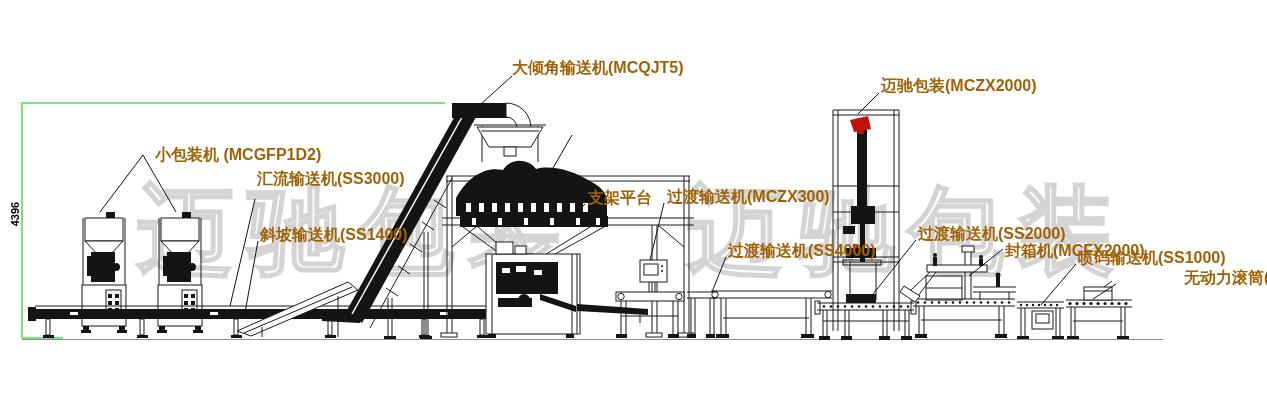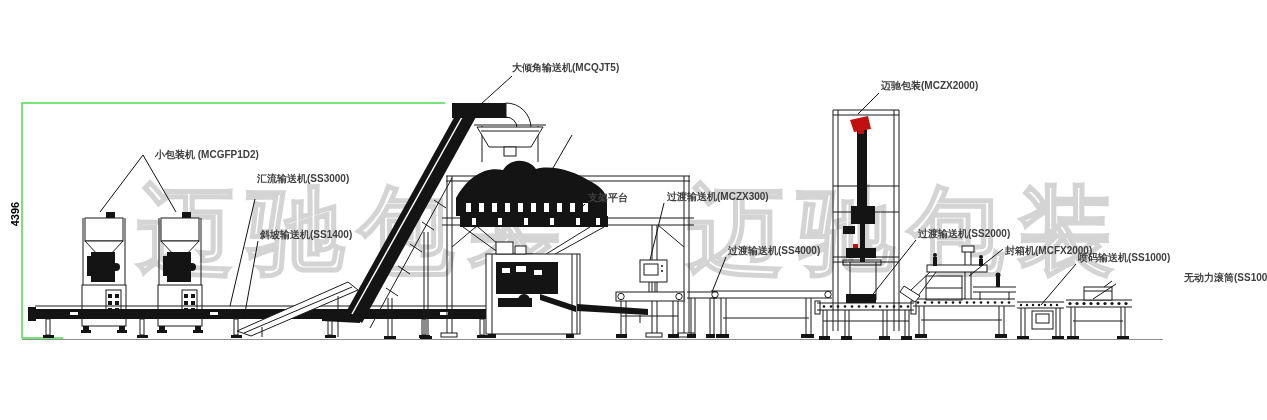--- a/index.html
+++ b/index.html
@@ -1,18 +1,18 @@
 <!DOCTYPE html>
 <html><head>
 <meta charset="utf-8">
 <style>
   html,body{margin:0;padding:0;background:#fff;}
   #canvas{position:relative;width:1267px;height:420px;background:#ffffff;overflow:hidden;
           font-family:"Liberation Sans","DejaVu Sans",sans-serif;}
-  .lbl{position:absolute;font-size:10px;font-weight:600;color:#404040;white-space:nowrap;line-height:15px;letter-spacing:0px;}
+  .lbl{position:absolute;font-size:16px;font-weight:600;color:#a16207;white-space:nowrap;line-height:15px;letter-spacing:0px;}
   .lbl .sub{font-weight:600;}
   .wm{position:absolute;font-size:96px;font-weight:700;letter-spacing:14px;color:transparent;
       -webkit-text-stroke:2px rgba(170,170,170,0.50);white-space:nowrap;z-index:1;}
   .dim{position:absolute;font-size:11px;font-weight:600;color:#000;transform:rotate(-90deg);transform-origin:center;}
   svg{position:absolute;left:0;top:0;z-index:2;}
   .lbl,.dim{z-index:3;}
   .ln{stroke:#1b1b1b;stroke-width:1;fill:none;}
   .wh{fill:#ffffff;stroke:#1b1b1b;stroke-width:1;}
   .fl{fill:#141414;stroke:none;}
   .slit{fill:#ffffff;stroke:none;}

